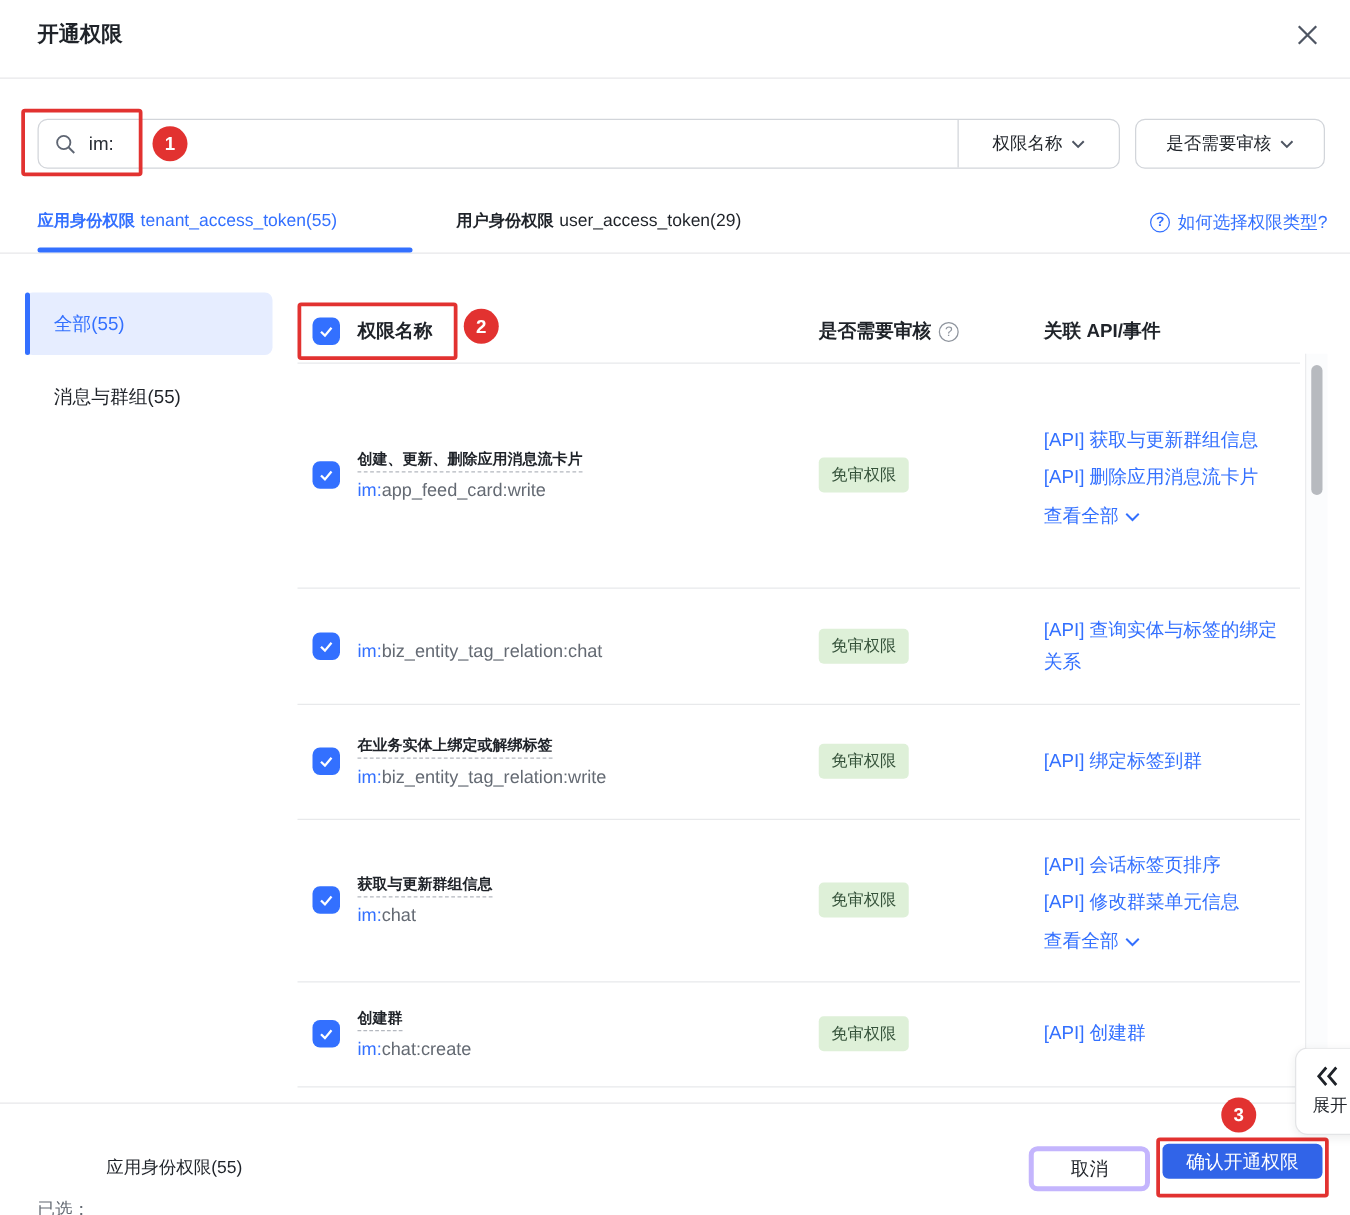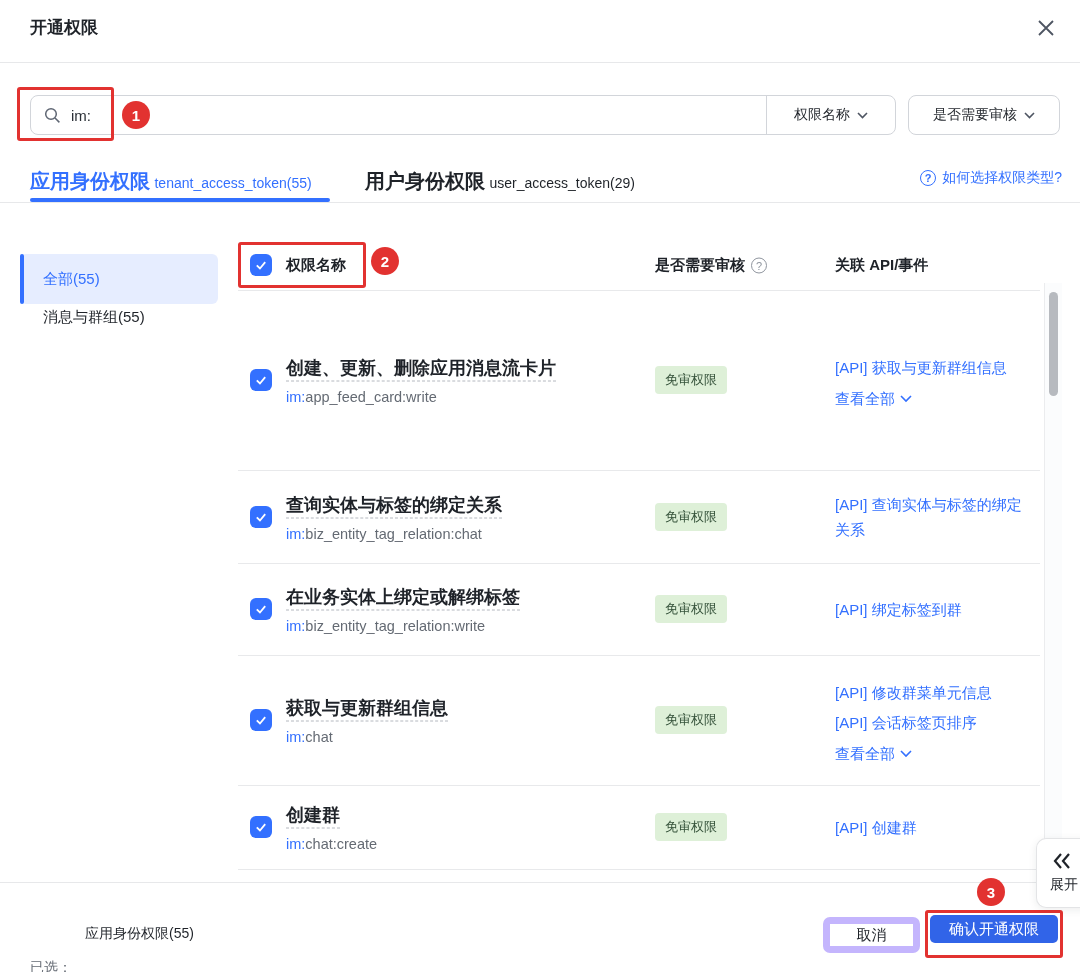--- a/index.html
+++ b/index.html
@@ -28,65 +28,65 @@
     border-radius:8px; display:flex; align-items:center; justify-content:center; gap:7px;
     font-size:14px; color:#1f2329; cursor:pointer; background:#fff; }
 
   
   .red-box { border:3px solid #e23230; border-radius:3px; z-index:30; pointer-events:none; }
   .red-dot { width:28px; height:28px; border-radius:50%; background:#e23230; color:#fff;
     font-size:15px; font-weight:700; display:flex; align-items:center; justify-content:center; z-index:31; }
 
   
   .tab { top:168px; cursor:pointer; white-space:nowrap; }
-  .tab .cjk { font-size:20px; font-weight:700;text-align:right; }
+  .tab .cjk { font-size:13px; font-weight:700;text-align:right; }
   .tab .tok { font-size:14px; font-weight:400; }
   .tab-active .cjk, .tab-active .tok { color:#3370ff; }
   .tab-underline { left:30px; top:198px; width:300px; height:4px; background:#3370ff; border-radius:2px; z-index:2; }
   .help-link { top:169px; right:18px; display:flex; align-items:center; gap:6px;
     color:#3370ff; font-size:14px; cursor:pointer; }
   .qmark { width:16px; height:16px; border-radius:50%; border:1.3px solid currentColor;
     font-size:11px; font-weight:700; display:inline-flex; align-items:center; justify-content:center; }
 
   
   .side-item { left:20px; width:198px; font-size:15px; display:flex; align-items:center; cursor:pointer; }
   .side-item .lbl { padding-left:23px; }
-  .side-active { top:234px; height:50px; background:#e6edff; border-radius:6px; color:#3370ff;margin-top:20px; }
+  .side-active { top:234px; height:50px; background:#e6edff; border-radius:6px; color:#3370ff; }
   .side-bar { position:absolute; left:0; top:0; bottom:0; width:4px; background:#3370ff; border-radius:3px; }
   .side-normal { top:296px; height:42px; color:#1f2329; }
 
   
   .thead { left:238px; top:240px; width:802px; height:50px; }
   .thead .col { position:absolute; top:50%; transform:translateY(-50%); font-size:15px; font-weight:600; }
   .row { left:238px; width:802px; position:absolute; }
   .rdiv { left:238px; width:802px; height:1px; background:#e8e9eb; }
   .cb { position:absolute; left:12px; top:50%; transform:translateY(-50%);
     width:22px; height:22px; background:#3370ff; border-radius:6px; display:flex;
     align-items:center; justify-content:center; cursor:pointer; }
   .nameblock { position:absolute; left:48px; top:50%; transform:translateY(-50%); width:350px; }
-  .pname { font-size:18px; font-weight:700; }
+  .pname { font-size:12px; font-weight:700; }
   .pname span { border-bottom:1px dashed #b4b8bf; padding-bottom:3px; }
   .scope { font-size:14.5px; color:#646a73; margin-top:9px; }
   .scope b { color:#3370ff; font-weight:400; }
   .badgecell { position:absolute; left:417px; top:50%; transform:translateY(-50%); }
   .badge { display:inline-block; background:#def0d8; color:#35523a; font-size:13px;
     padding:5px 10px; border-radius:4px; }
   .linkcol { position:absolute; left:597px; width:196px; top:50%; transform:translateY(-50%); }
   .apilink { color:#3370ff; font-size:15px; line-height:25px; margin:5px 0; cursor:pointer; }
   .viewall { color:#3370ff; font-size:15px; line-height:25px; margin-top:6px; cursor:pointer;
     display:flex; align-items:center; gap:5px; }
 
   
   .scrolltrack { left:1044px; top:283px; width:18px; height:585px; background:#fbfcfd; border-left:1px solid #ebecee; }
   .scrollthumb { position:absolute; left:4px; top:9px; width:9px; height:104px; background:#b7babf; border-radius:5px; cursor:grab; }
 
   
   .footer-sel { left:30px; top:925px; display:flex; gap:13px; font-size:14px; }
   .sel-lbl { color:#646a73;margin-top:34px; }
-  .btn-cancel { left:823px; top:917px; width:97px; height:36px; border:7px solid #c4b5fd;
+  .btn-cancel { left:823px; top:917px; width:97px; height:36px; border:4px solid #c4b5fd;
     border-radius:7px; background:#fff; font-size:15px; color:#1f2329; cursor:pointer;
     display:flex; align-items:center; justify-content:center; }
   .btn-confirm { left:930px; top:915px; width:128px; height:28px; background:#3164e8;
     border:none; border-radius:5px; font-size:15px; color:#fff; cursor:pointer;
     display:flex; align-items:center; justify-content:center; z-index:29; }
 
   
   .expand-panel { left:1036px; top:838px; width:54px; height:70px; background:#fff;
     border:1px solid #e3e4e6; border-right:none; border-radius:10px 0 0 10px;
     box-shadow:0 2px 8px rgba(31,35,41,.08); z-index:40; display:flex; flex-direction:column;
@@ -180,40 +180,40 @@
         <polyline points="4,10.5 8.5,15 16,6" stroke="#fff" stroke-width="2.6" fill="none"></polyline>
       </svg>
   </div>
   <div class="nameblock">
     <div class="pname"><span>创建、更新、删除应用消息流卡片</span></div>
     <div class="scope"><b>im:</b><span>app_feed_card:write</span></div>
   </div>
   <div class="badgecell"><span class="badge">免审权限</span></div>
   <div class="linkcol">
     <div class="apilink">[API] 获取与更新群组信息</div>
+    <div class="apilink">[API] 删除应用消息流卡片</div>
     <div class="viewall">
       <span>查看全部</span>
       <span style="display:inline-flex">
           <svg width="12" height="8" viewBox="0 0 12 8">
             <polyline points="1,1.5 6,6.5 11,1.5" stroke="#3370ff" stroke-width="1.6" fill="none"></polyline>
           </svg>
         </span>
     </div>
   </div>
 </div>
 <div class="abs rdiv" style="top:470px"></div>
 
 <div class="row" style="top:470px;height:93px">
   <div class="cb">
     <svg width="14" height="14" viewBox="0 0 20 20">
         <polyline points="4,10.5 8.5,15 16,6" stroke="#fff" stroke-width="2.6" fill="none"></polyline>
       </svg>
   </div>
   <div class="nameblock">
-    <div class="pname"><span>查询实体与标签的绑定关系</span></div>
     <div class="scope"><b>im:</b><span>biz_entity_tag_relation:chat</span></div>
   </div>
   <div class="badgecell"><span class="badge">免审权限</span></div>
   <div class="linkcol">
     <div class="apilink">[API] 查询实体与标签的绑定关系</div>
   </div>
 </div>
 <div class="abs rdiv" style="top:563px"></div>
 
 <div class="row" style="top:563px;height:92px">
@@ -238,22 +238,22 @@
     <svg width="14" height="14" viewBox="0 0 20 20">
         <polyline points="4,10.5 8.5,15 16,6" stroke="#fff" stroke-width="2.6" fill="none"></polyline>
       </svg>
   </div>
   <div class="nameblock">
     <div class="pname"><span>获取与更新群组信息</span></div>
     <div class="scope"><b>im:</b><span>chat</span></div>
   </div>
   <div class="badgecell"><span class="badge">免审权限</span></div>
   <div class="linkcol">
+    <div class="apilink">[API] 会话标签页排序</div>
     <div class="apilink">[API] 修改群菜单元信息</div>
-    <div class="apilink">[API] 会话标签页排序</div>
     <div class="viewall">
       <span>查看全部</span>
       <span style="display:inline-flex">
           <svg width="12" height="8" viewBox="0 0 12 8">
             <polyline points="1,1.5 6,6.5 11,1.5" stroke="#3370ff" stroke-width="1.6" fill="none"></polyline>
           </svg>
         </span>
     </div>
   </div>
 </div>

